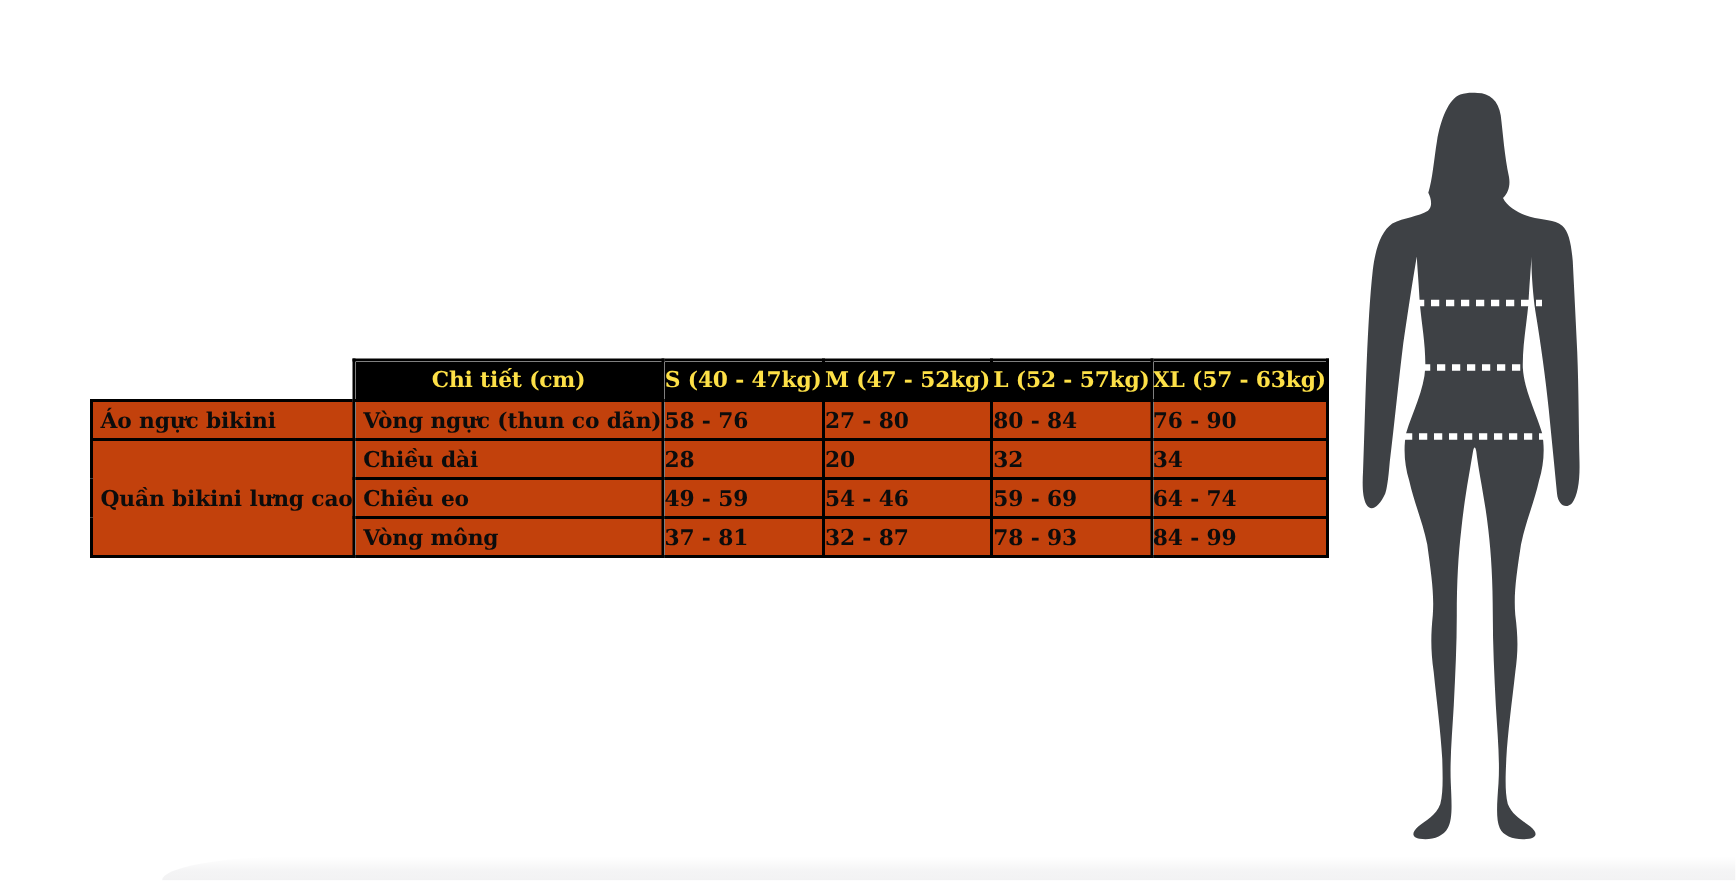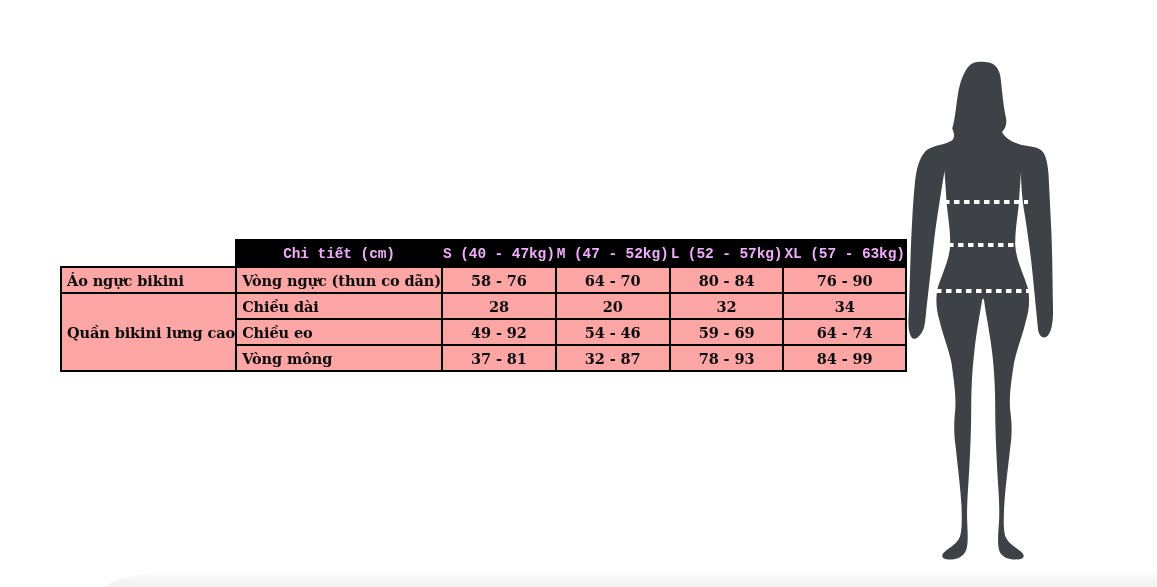--- a/index.html
+++ b/index.html
@@ -16,38 +16,37 @@
   table.size-table {
     position:absolute; left:60px; top:239px;
     border-collapse:collapse; table-layout:fixed;
     font-size:14.5px; font-weight:600; color:#0c0c0c;
     letter-spacing:-0.1px;
   }
   table.size-table td, table.size-table th {
     border:2px solid #000;
     height:26px;
     vertical-align:middle;
-    background:#fca5a5;
+    background:#c2410c;
     white-space:nowrap;
     overflow:hidden;
   }
   table.size-table thead th {
-    background:#000; color:#f0abfc;
+    background:#000; color:#fde047;
     border-color:#000;
     height:27px;
     text-align:center;
     font-weight:600;
-    font-family:Liberation Mono, monospace;
   }
   table.size-table th.blank {
     border:none; background:transparent;
   }
   td.measure-cell { text-align:left; padding-left:5px;margin-left:16px; }
   td.product-cell { text-align:left; padding-left:5px; }
-  td.value-cell   { text-align:center; }
+  td.value-cell   { text-align:left; }
 
   
   .figure-wrap {
     position:absolute; left:905px; top:58px;
     width:150px; height:505px;
   }
   .figure-wrap svg { display:block; width:150px; height:505px; }
 
   
   .bottom-band {
@@ -78,35 +77,35 @@
         <th>M (47 - 52kg)</th>
         <th>L (52 - 57kg)</th>
         <th>XL (57 - 63kg)</th>
       </tr>
     </thead>
     <tbody>
       <tr>
         <td class="product-cell">Áo ngực bikini</td>
         <td class="measure-cell">Vòng ngực (thun co dãn)</td>
         <td class="value-cell">58 - 76</td>
-        <td class="value-cell">64 - 70</td>
+        <td class="value-cell">27 - 80</td>
         <td class="value-cell">80 - 84</td>
         <td class="value-cell">76 - 90</td>
       </tr>
       <tr>
         <td class="product-cell" rowspan="3">Quần bikini lưng cao</td>
         <td class="measure-cell">Chiều dài</td>
         <td class="value-cell">28</td>
         <td class="value-cell">20</td>
         <td class="value-cell">32</td>
         <td class="value-cell">34</td>
       </tr>
       <tr>
         <td class="measure-cell">Chiều eo</td>
-        <td class="value-cell">49 - 92</td>
+        <td class="value-cell">49 - 59</td>
         <td class="value-cell">54 - 46</td>
         <td class="value-cell">59 - 69</td>
         <td class="value-cell">64 - 74</td>
       </tr>
       <tr>
         <td class="measure-cell">Vòng mông</td>
         <td class="value-cell">37 - 81</td>
         <td class="value-cell">32 - 87</td>
         <td class="value-cell">78 - 93</td>
         <td class="value-cell">84 - 99</td>

